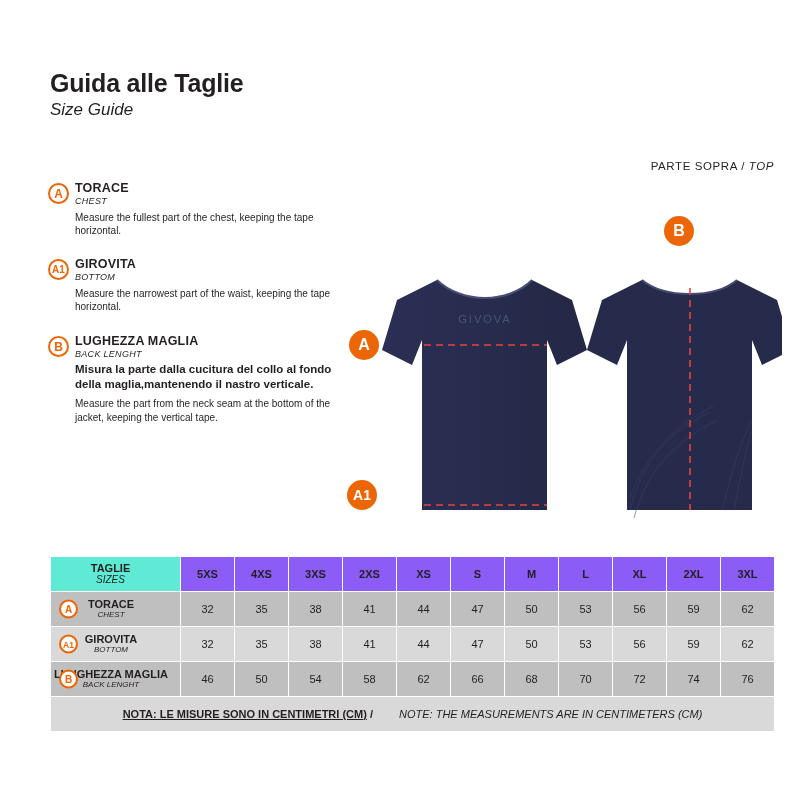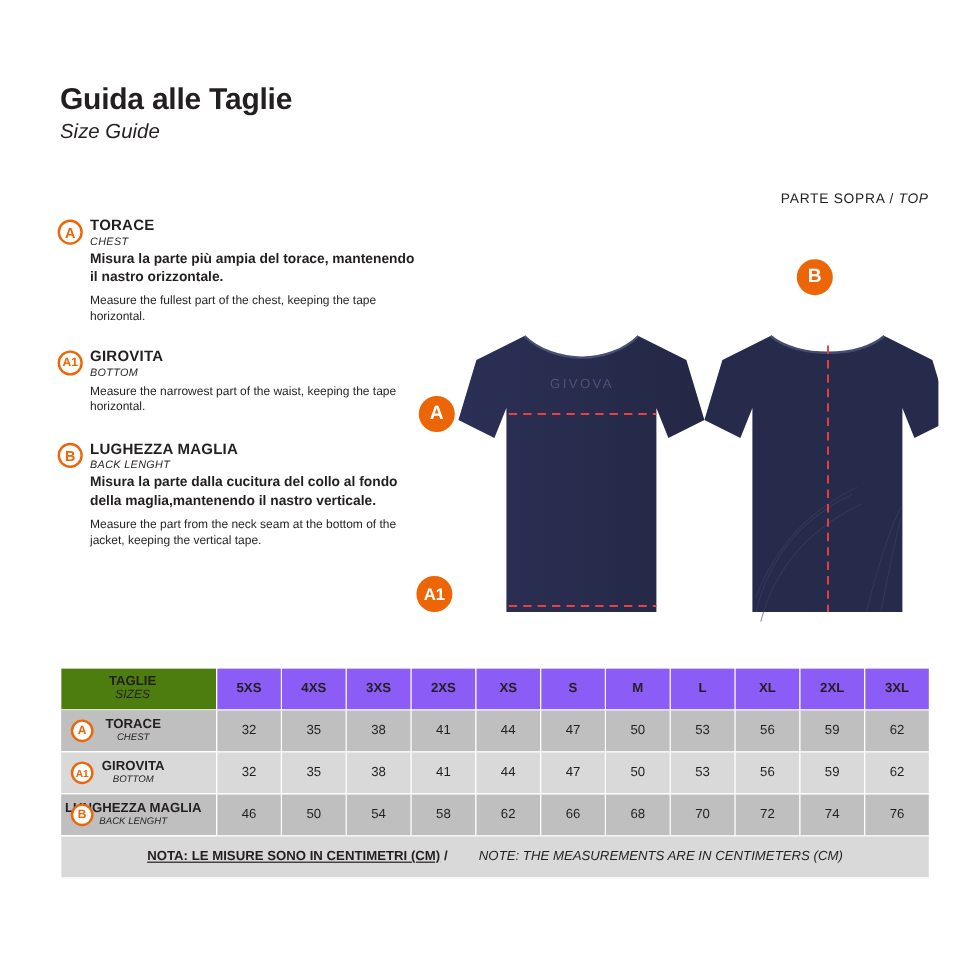--- a/index.html
+++ b/index.html
@@ -147,21 +147,21 @@
   table.size-table td, table.size-table th {
     padding: 0;
     margin: 0;
     border: 1px solid #ffffff;
     text-align: center;
     font-size: 11px;
     height: 34px;
     color: #231f20;
   }
   .hdr-orange {
-    background: #4d7c0f;
+    background: #5eead4;
     color: #ffffff;
     font-weight: bold;
   }
   .hdr-label {
     text-align: right;
     padding-right: 10px !important;
     line-height: 1.05;
   }
   .hdr-label .en {
     font-size: 10px;
@@ -231,21 +231,20 @@
   <div class="top-caption">
     <span>PARTE SOPRA</span><span> / </span><span class="ital">TOP</span>
   </div>
 
   <div class="legend">
 
     <div class="legend-item">
       <div class="badge">A</div>
       <div class="legend-name">TORACE</div>
       <div class="legend-name-en">CHEST</div>
-      <div class="legend-desc">Misura la parte più ampia del torace, mantenendo il nastro orizzontale.</div>
       <div class="legend-desc-en">Measure the fullest part of the chest, keeping the tape horizontal.</div>
     </div>
 
     <div class="legend-item" style="margin-top:20px;">
       <div class="badge small-text">A1</div>
       <div class="legend-name">GIROVITA</div>
       <div class="legend-name-en">BOTTOM</div>
       <div class="legend-desc-en">Measure the narrowest part of the waist, keeping the tape horizontal.</div>
     </div>
 

